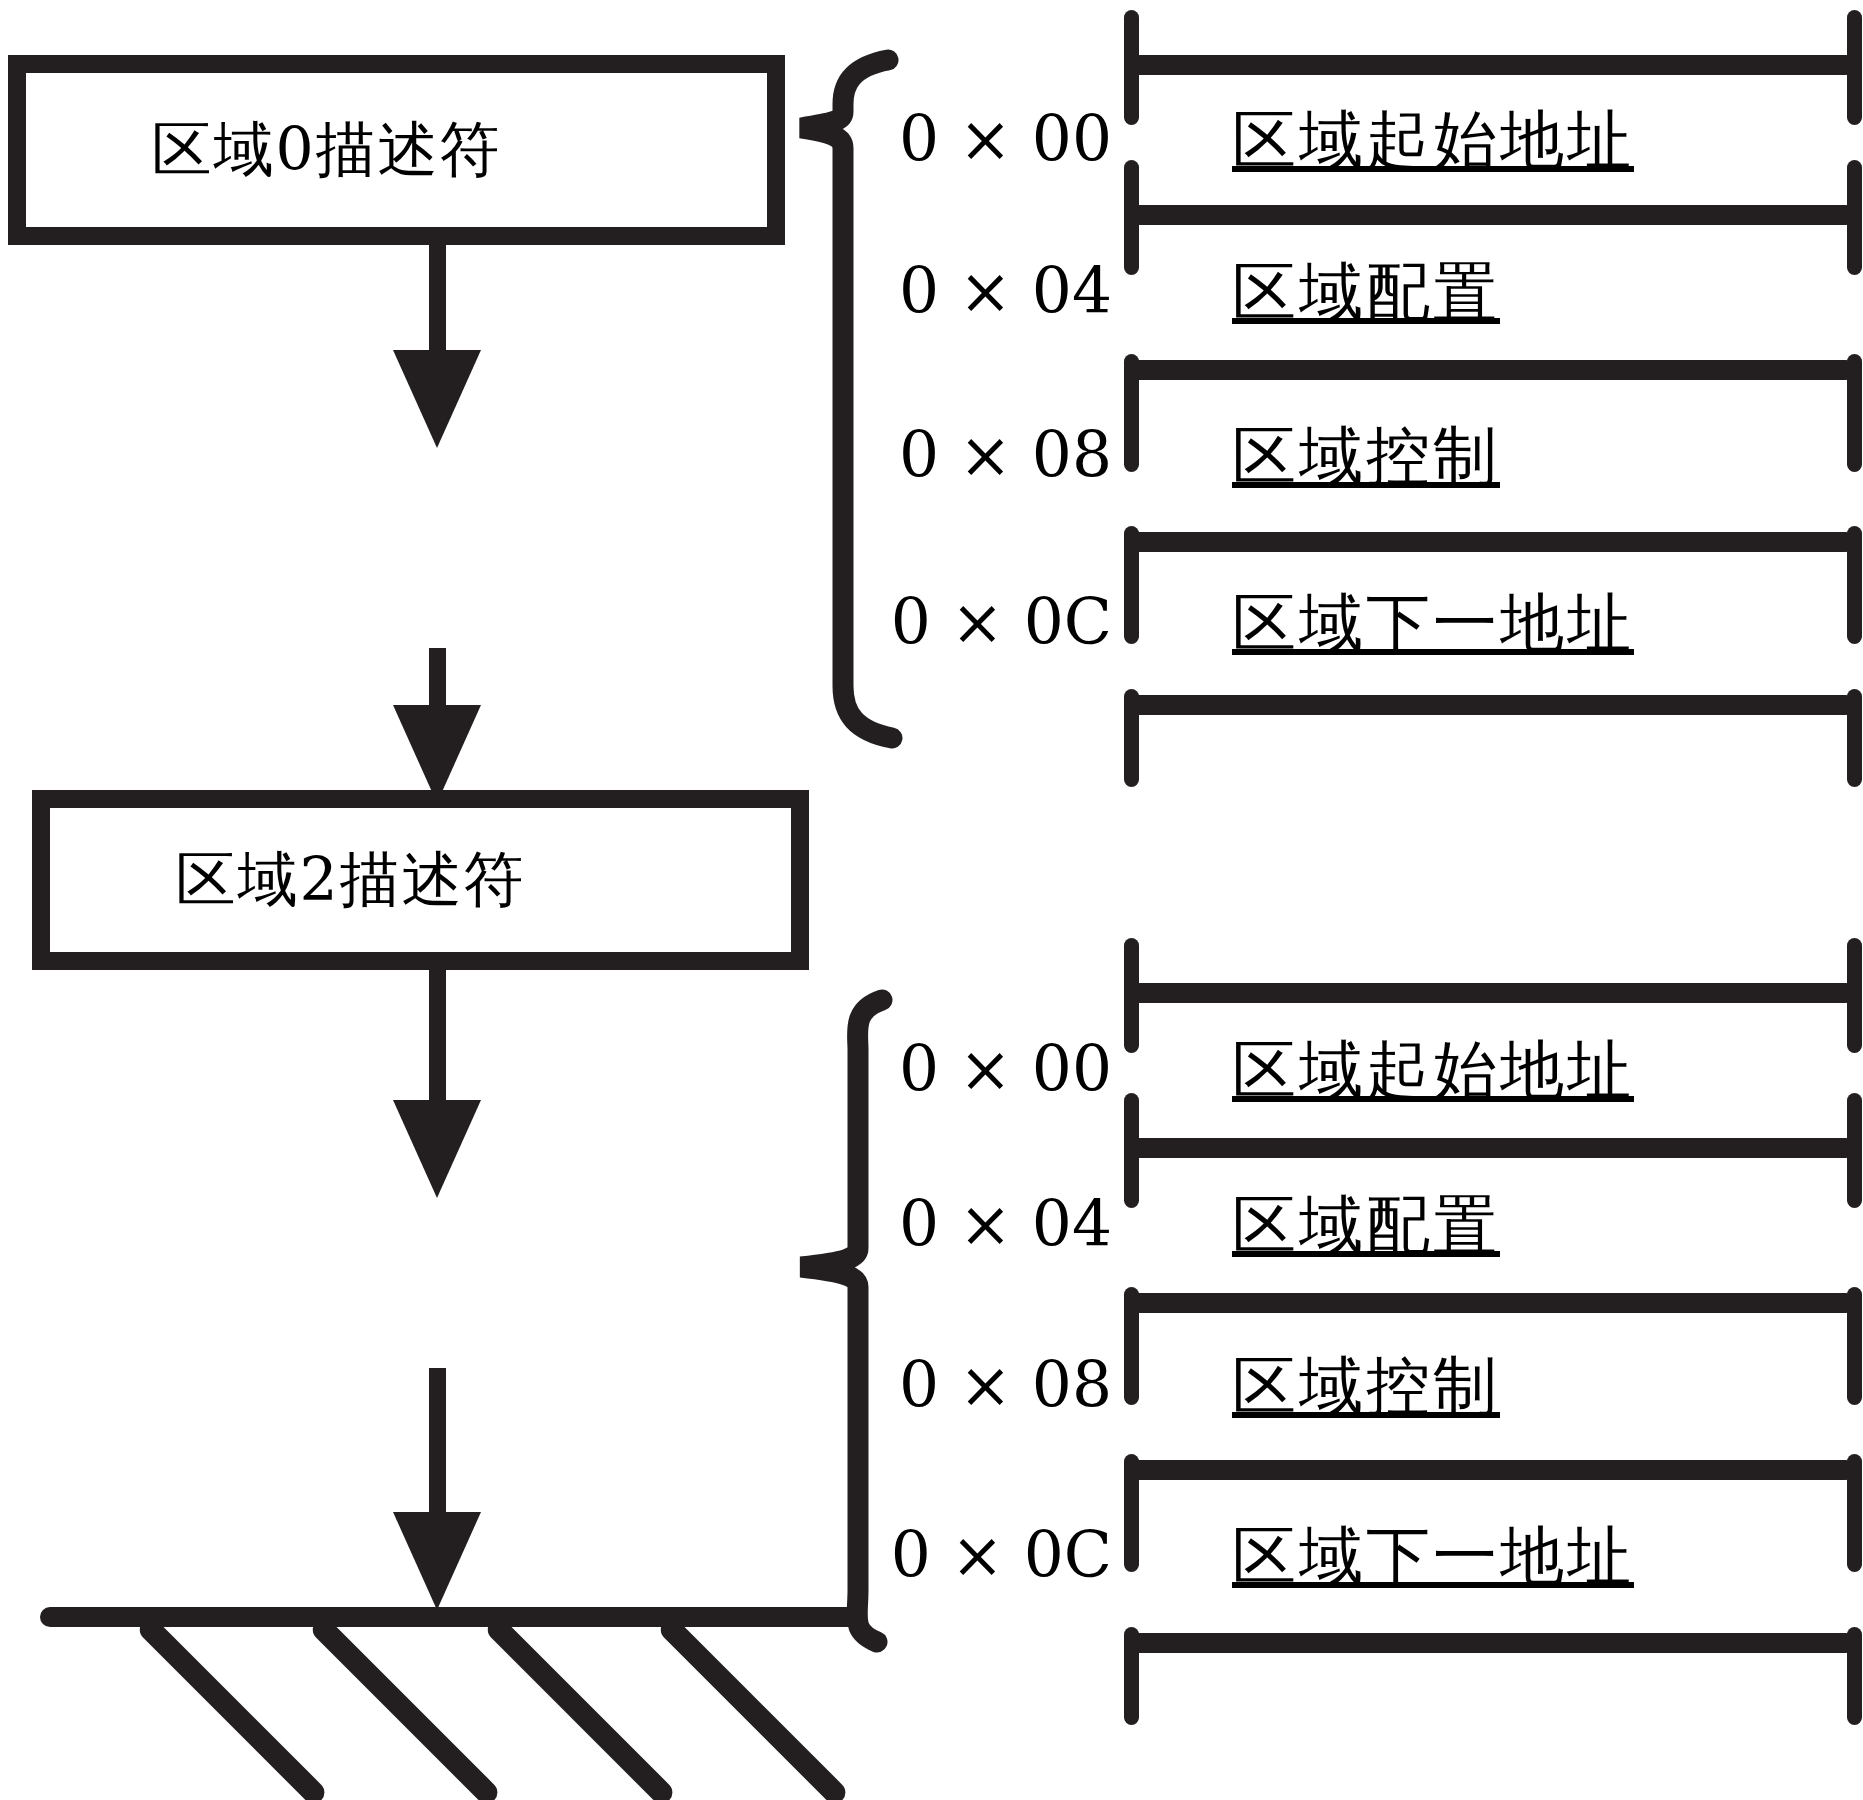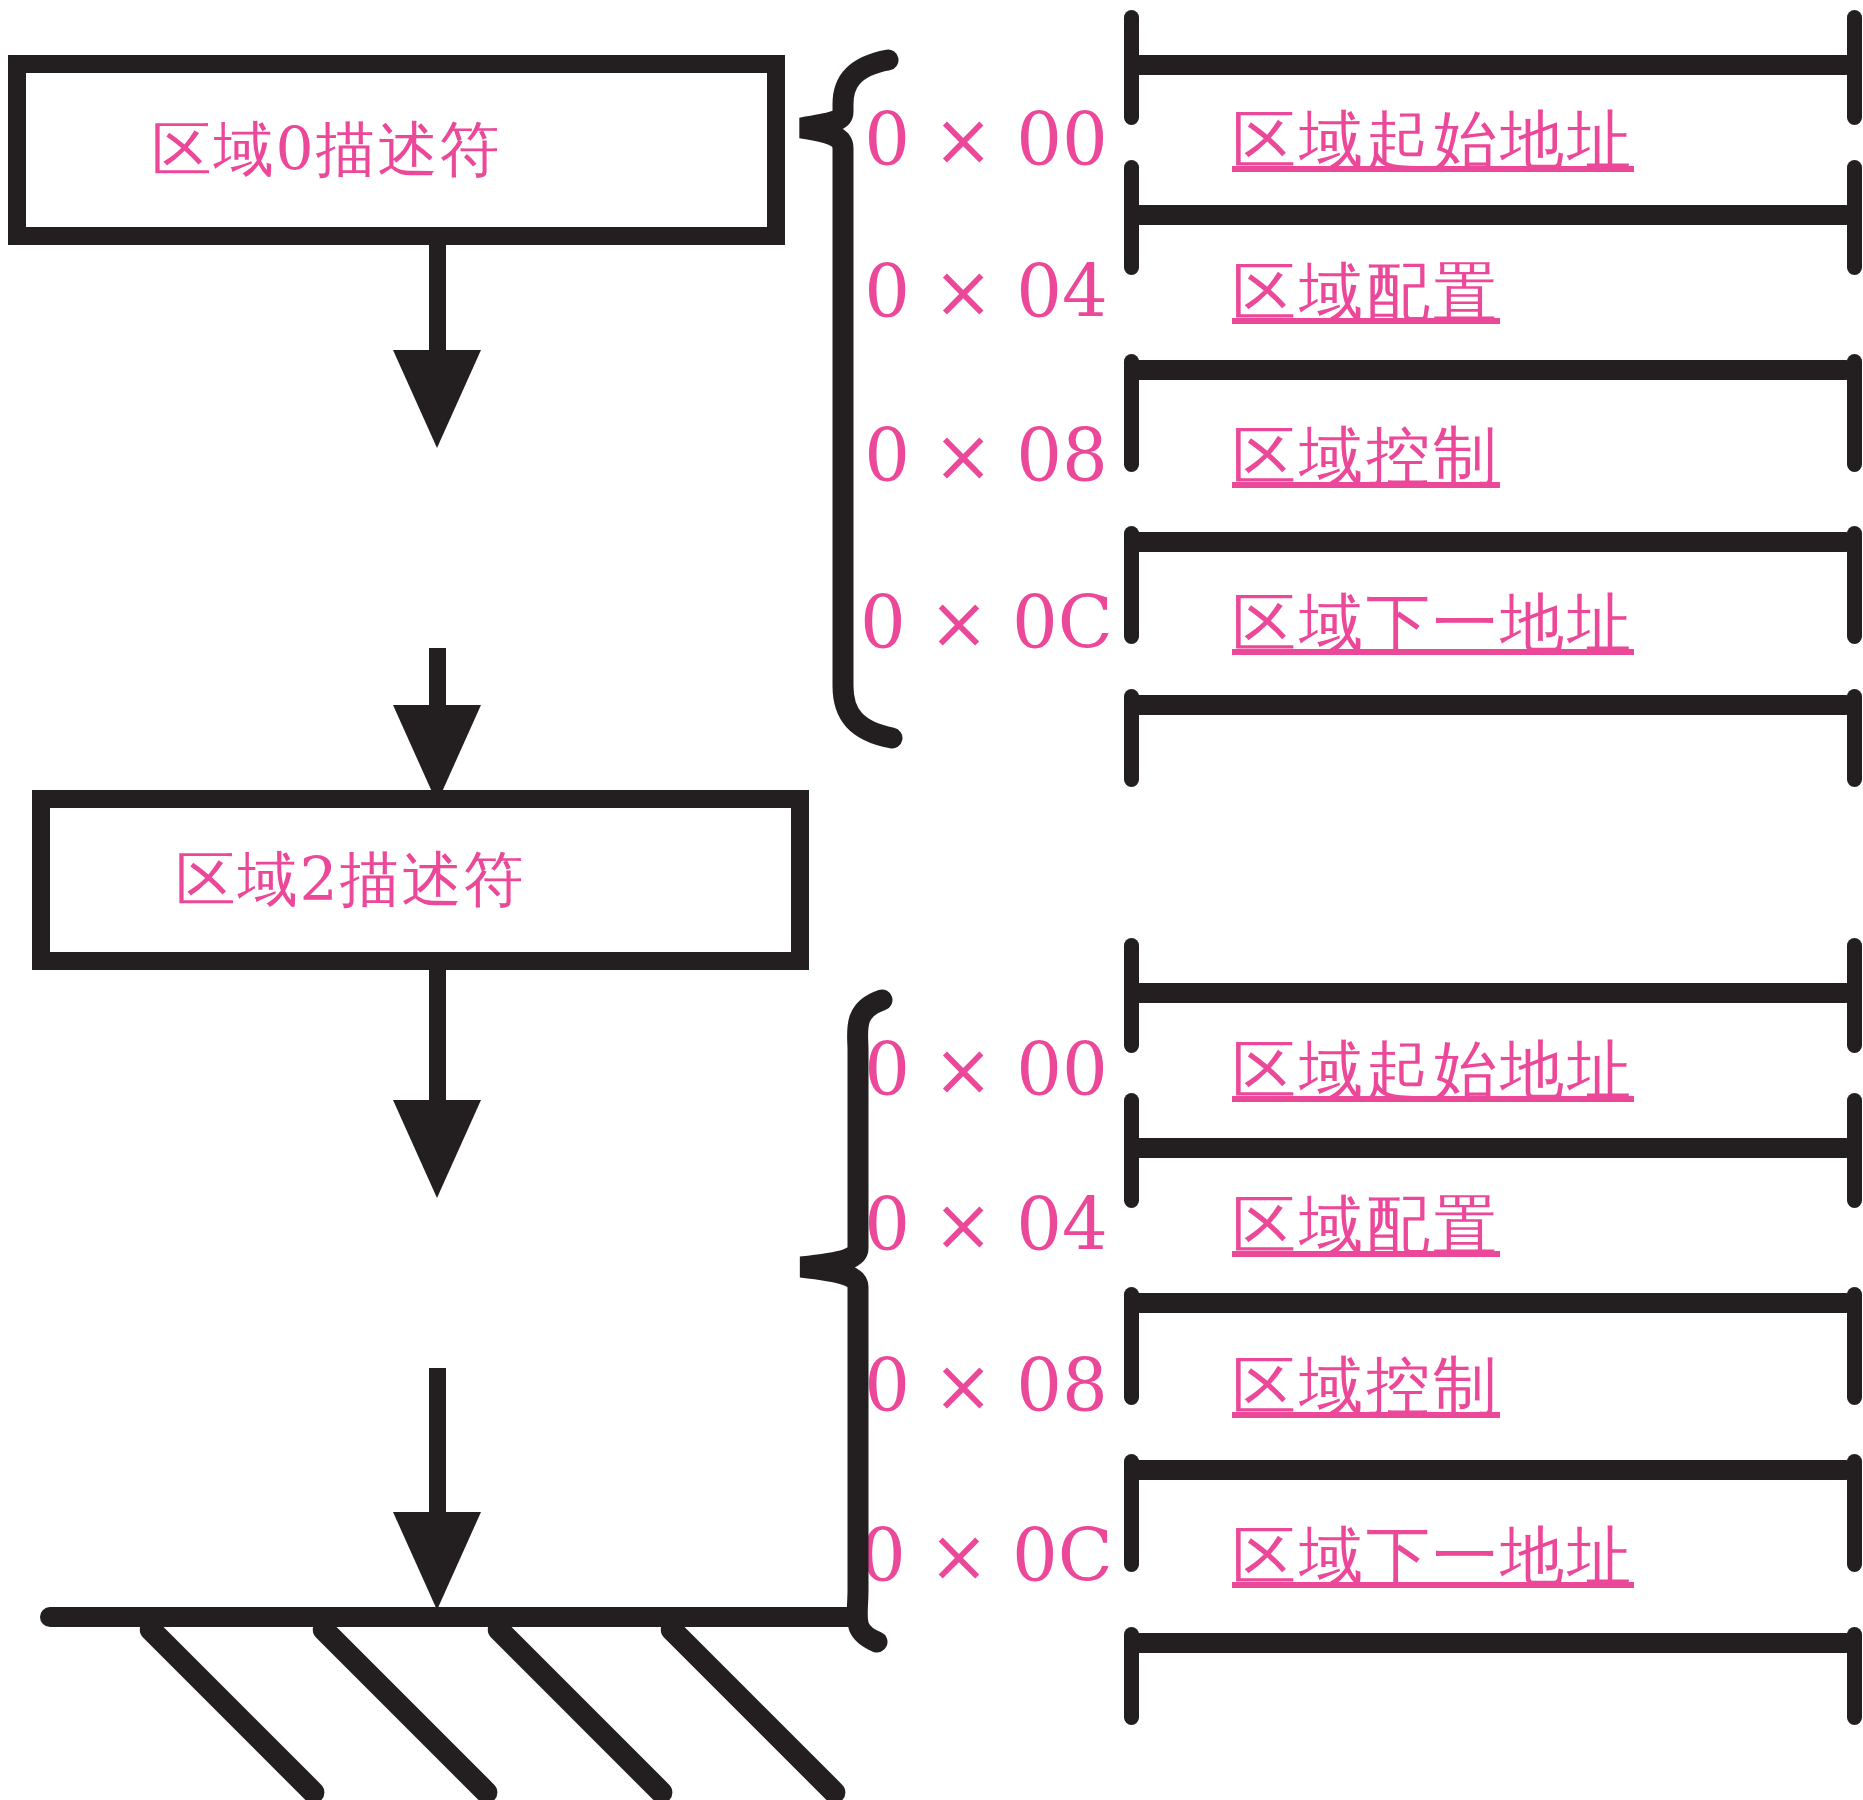--- a/index.html
+++ b/index.html
@@ -2,21 +2,21 @@
 <html><head>
 <meta charset="utf-8">
 <style>
   html,body{margin:0;padding:0;background:#ffffff;}
   #canvas{
     position:relative;
     width:1863px;height:1800px;
     background:#ffffff;
     overflow:hidden;
     font-family:"DejaVu Serif", serif;
-    color:#ec4899;
+    color:#000000;
   }
   
   .dbox{
     position:absolute;
     left:8px;width:741px;          
     border:18px solid #231f20;
     background:#ffffff;
     display:flex;align-items:center;justify-content:center;
   }
   .dbox span{
@@ -53,22 +53,22 @@
     position:absolute;width:15px;background:#231f20;border-radius:8px;
   }
   .tick.l{left:-4px;}
   .tick.r{right:-6px;}
   .cross  .tick{top:-45px;height:115px;}
   .corner .tick{top:-6px;height:118px;}
   .cshort .tick{top:-6px;height:98px;}
   
   .offset{
     position:absolute;left:860px;width:252px;height:84px;
-    line-height:84px;text-align:center;
-    font-size:72px;white-space:nowrap;
+    line-height:84px;text-align:right;
+    font-size:63px;white-space:nowrap;
   }
   .flabel{
     position:absolute;left:1232px;height:84px;line-height:84px;
     font-size:64px;letter-spacing:3px;white-space:nowrap;text-decoration:underline;
   }
   .bracelayer{position:absolute;left:0;top:0;pointer-events:none;}
 </style>
 </head>
 <body>
 

